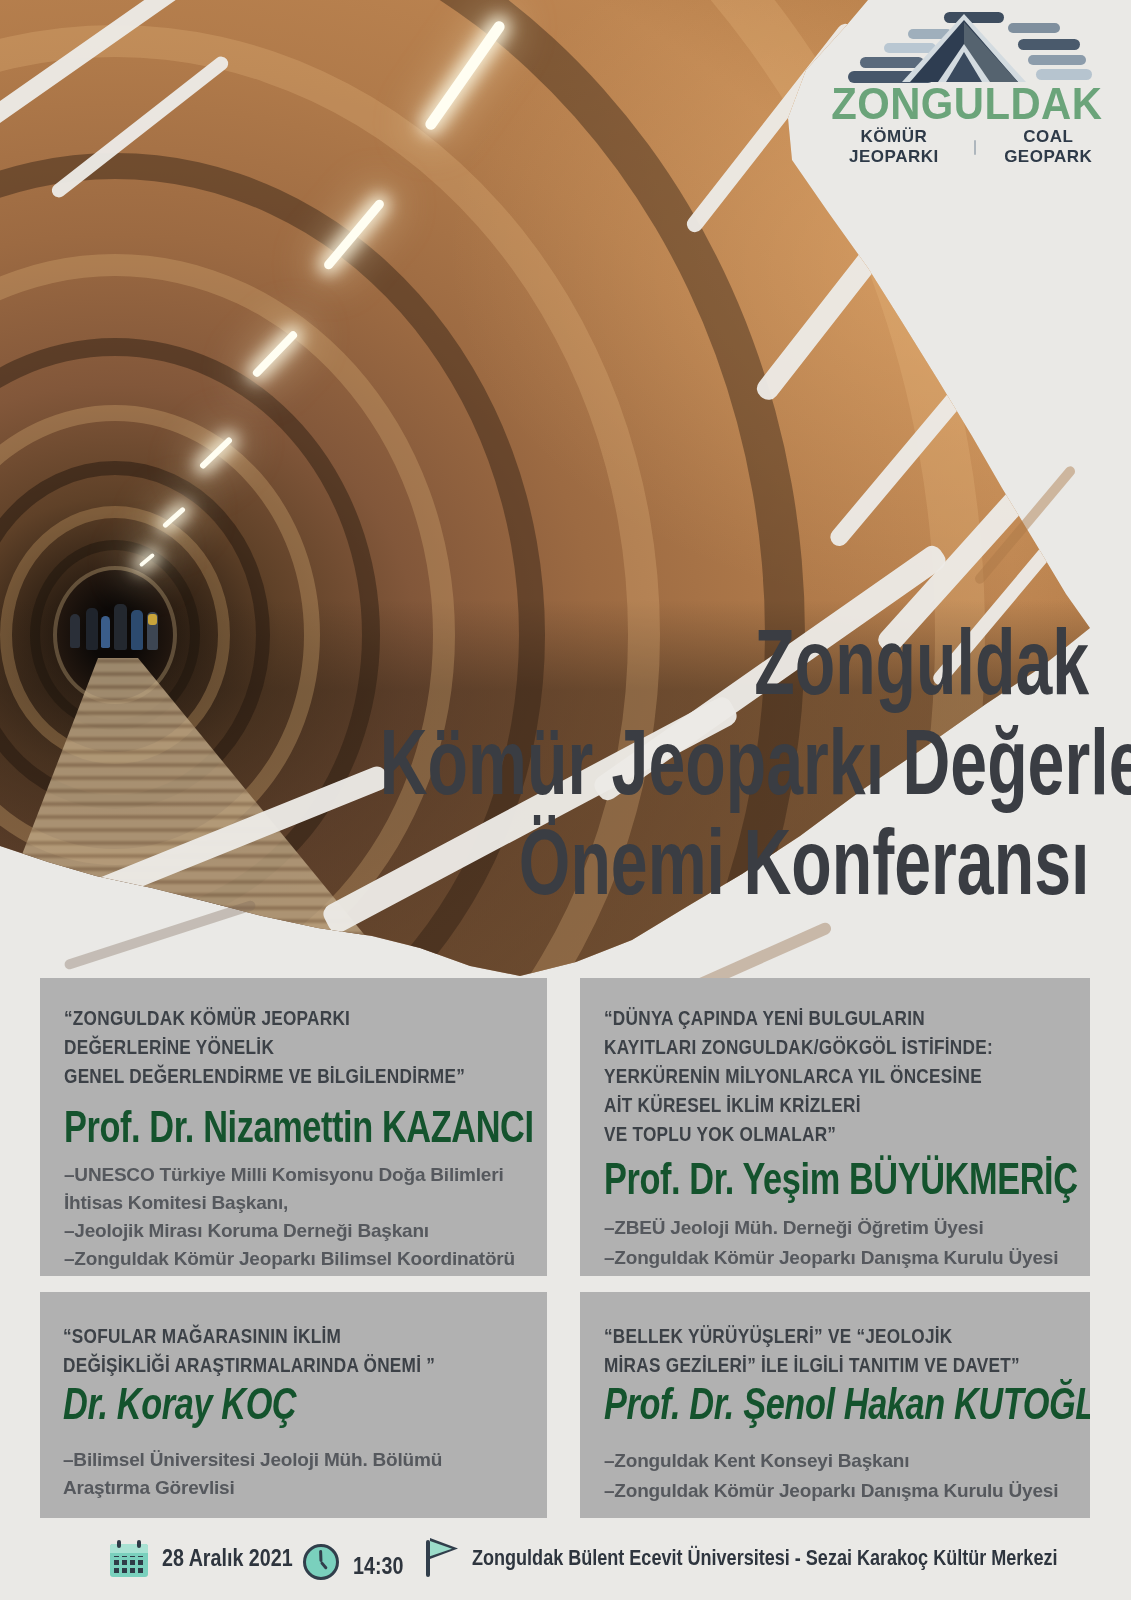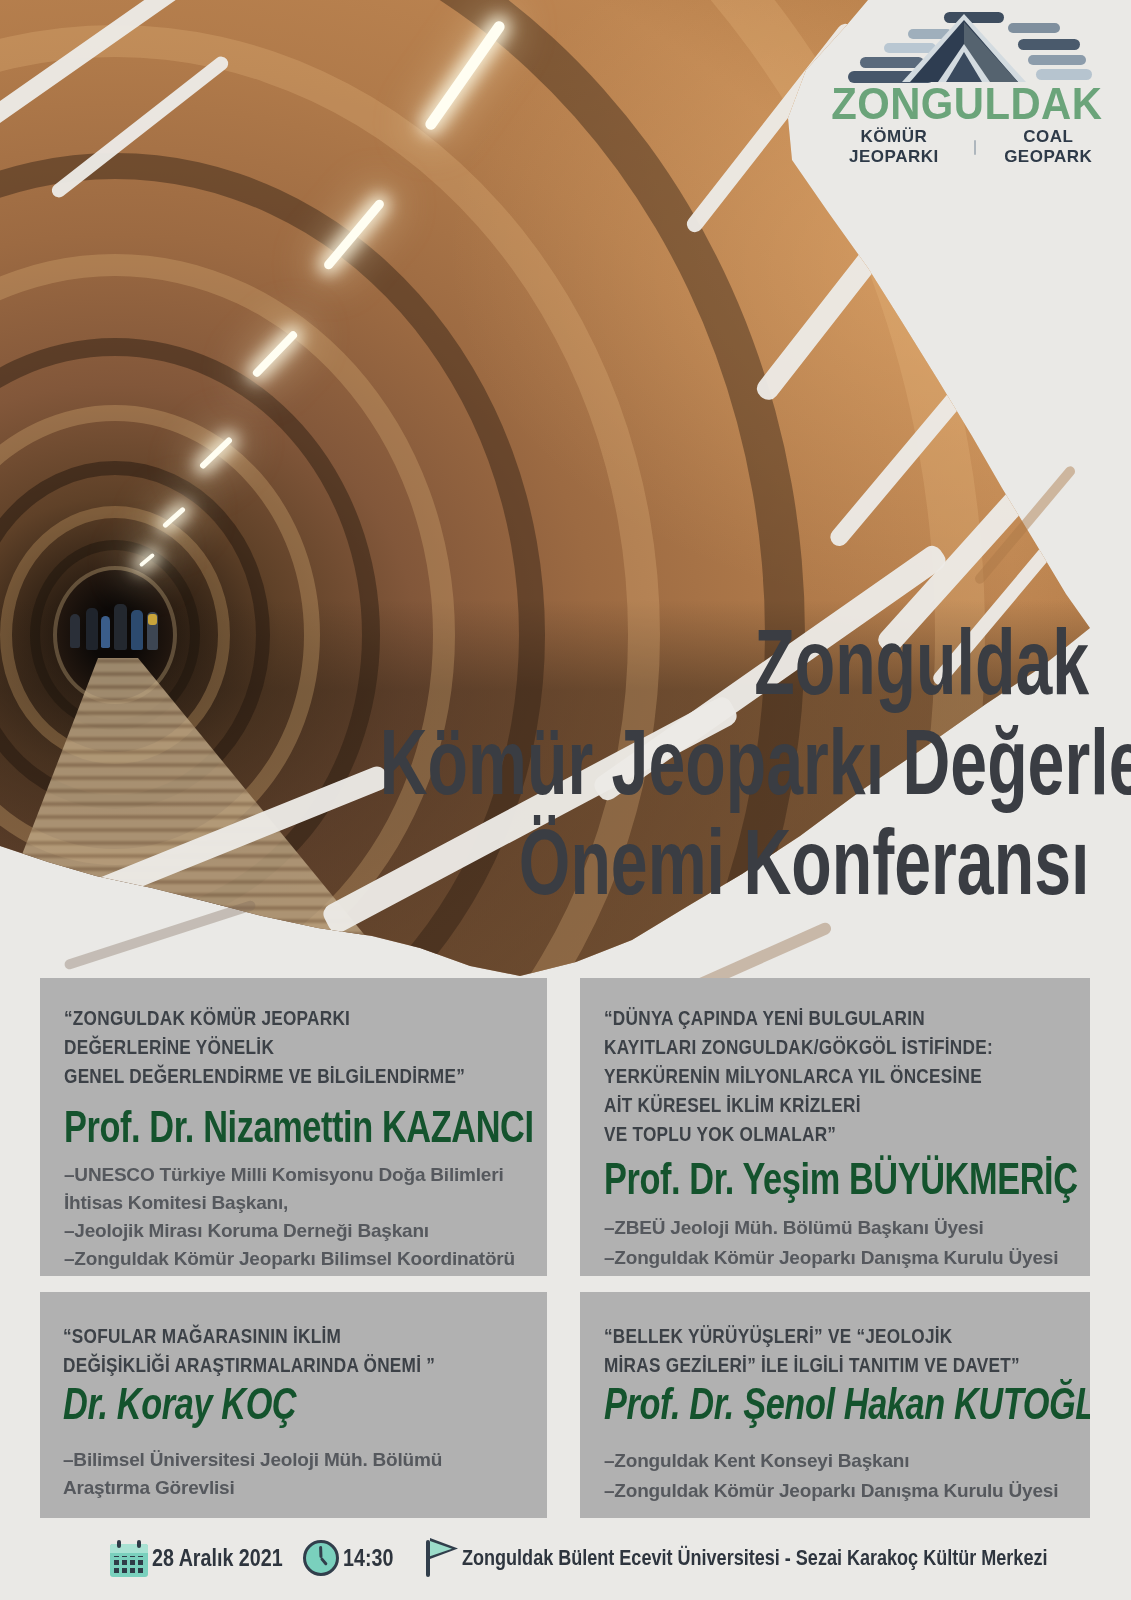--- a/index.html
+++ b/index.html
@@ -59,22 +59,22 @@
   .speaker{margin-top:16px;font-size:44px;font-weight:700;color:#14532d;line-height:40px;}
   .speaker .cond{transform:scaleX(.78);transform-origin:left center;letter-spacing:-.5px;}
   .box-b2 .speaker{margin-top:10px;}
   .box-b3 .speaker,.box-b4 .speaker{margin-top:4px;font-style:italic;}
   .affils{margin-top:14px;font-size:19px;font-weight:700;color:#55585d;line-height:28px;letter-spacing:-.2px;}
   .box-b2 .affils,.box-b4 .affils{line-height:30px;}
   .box-b3 .affils,.box-b4 .affils{margin-top:22px;}
 
   
   .footer{position:absolute;left:0;top:1536px;width:1131px;height:50px;}
-  .f-group{position:absolute;display:flex;align-items:center;gap:4px;height:44px;}
-  .f-date{left:110px;} .f-time{left:303px;} .f-loc{left:424px;}
+  .f-group{position:absolute;display:flex;align-items:center;gap:14px;height:44px;}
+  .f-date{left:110px;} .f-time{left:303px;align-items:flex-end;} .f-loc{left:424px;}
   .f-text{font-size:24px;font-weight:700;color:#2e353e;}
   .f-text .cond{transform:scaleX(.82);transform-origin:left center;}
   .f-loc .f-text{font-size:22px;}
   .cal{position:relative;width:38px;height:33px;background:#7ad0bd;border-radius:3px;margin-top:4px;}
   .cal-top{position:absolute;left:0;top:0;width:100%;height:9px;background:#a9e2d3;border-radius:3px 3px 0 0;}
   .cal-tab{position:absolute;top:-4px;width:4px;height:8px;background:#2f3b47;border-radius:2px;}
   .cal-grid{position:absolute;left:4px;right:4px;top:12px;bottom:4px;
     background:repeating-linear-gradient(90deg,#2f3b47 0 5px,rgba(0,0,0,0) 5px 8px);}
   .cal-grid::after{content:"";position:absolute;inset:0;
     background:repeating-linear-gradient(0deg,rgba(0,0,0,0) 0 5px,#7ad0bd 5px 8px);}
@@ -190,21 +190,21 @@
   <div class="box box-b2">
     <div class="box-title">
       <span class="tline">“DÜNYA ÇAPINDA YENİ BULGULARIN</span>
       <span class="tline">KAYITLARI ZONGULDAK/GÖKGÖL İSTİFİNDE:</span>
       <span class="tline">YERKÜRENİN MİLYONLARCA YIL ÖNCESİNE</span>
       <span class="tline">AİT KÜRESEL İKLİM KRİZLERİ</span>
       <span class="tline">VE TOPLU YOK OLMALAR”</span>
     </div>
     <div class="speaker"><span class="cond">Prof. Dr. Yeşim BÜYÜKMERİÇ</span></div>
     <div class="affils">
-      <div>–ZBEÜ Jeoloji Müh. Bölümü Başkanı Üyesi</div>
+      <div>–ZBEÜ Jeoloji Müh. Derneği Öğretim Üyesi</div>
       <div>–Zonguldak Kömür Jeoparkı Danışma Kurulu Üyesi</div>
     </div>
   </div>
 
   <div class="box box-b3">
     <div class="box-title">
       <span class="tline">“SOFULAR MAĞARASININ İKLİM</span>
       <span class="tline">DEĞİŞİKLİĞİ ARAŞTIRMALARINDA ÖNEMİ ”</span>
     </div>
     <div class="speaker"><span class="cond">Dr. Koray KOÇ</span></div>

